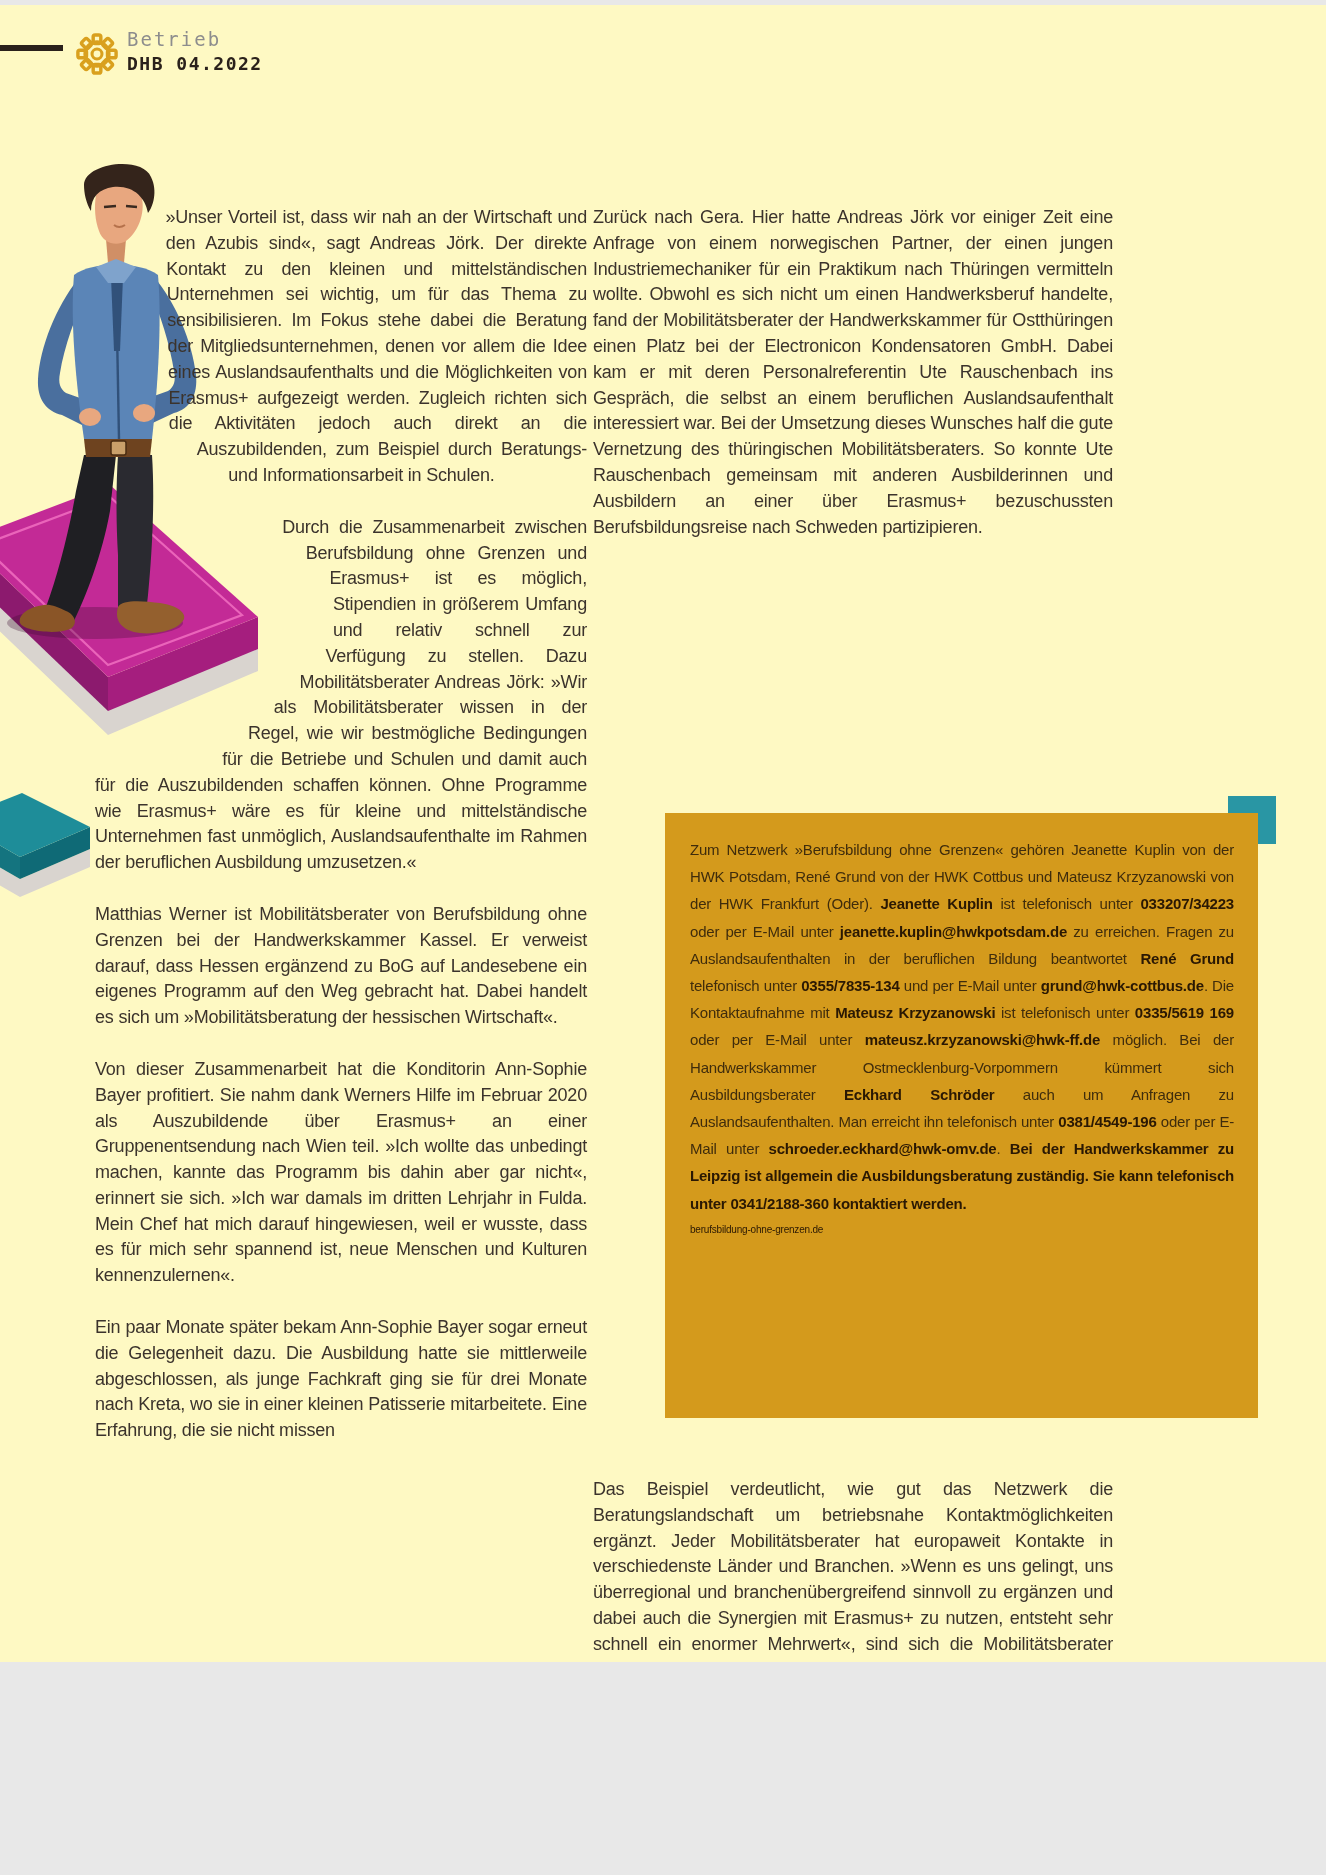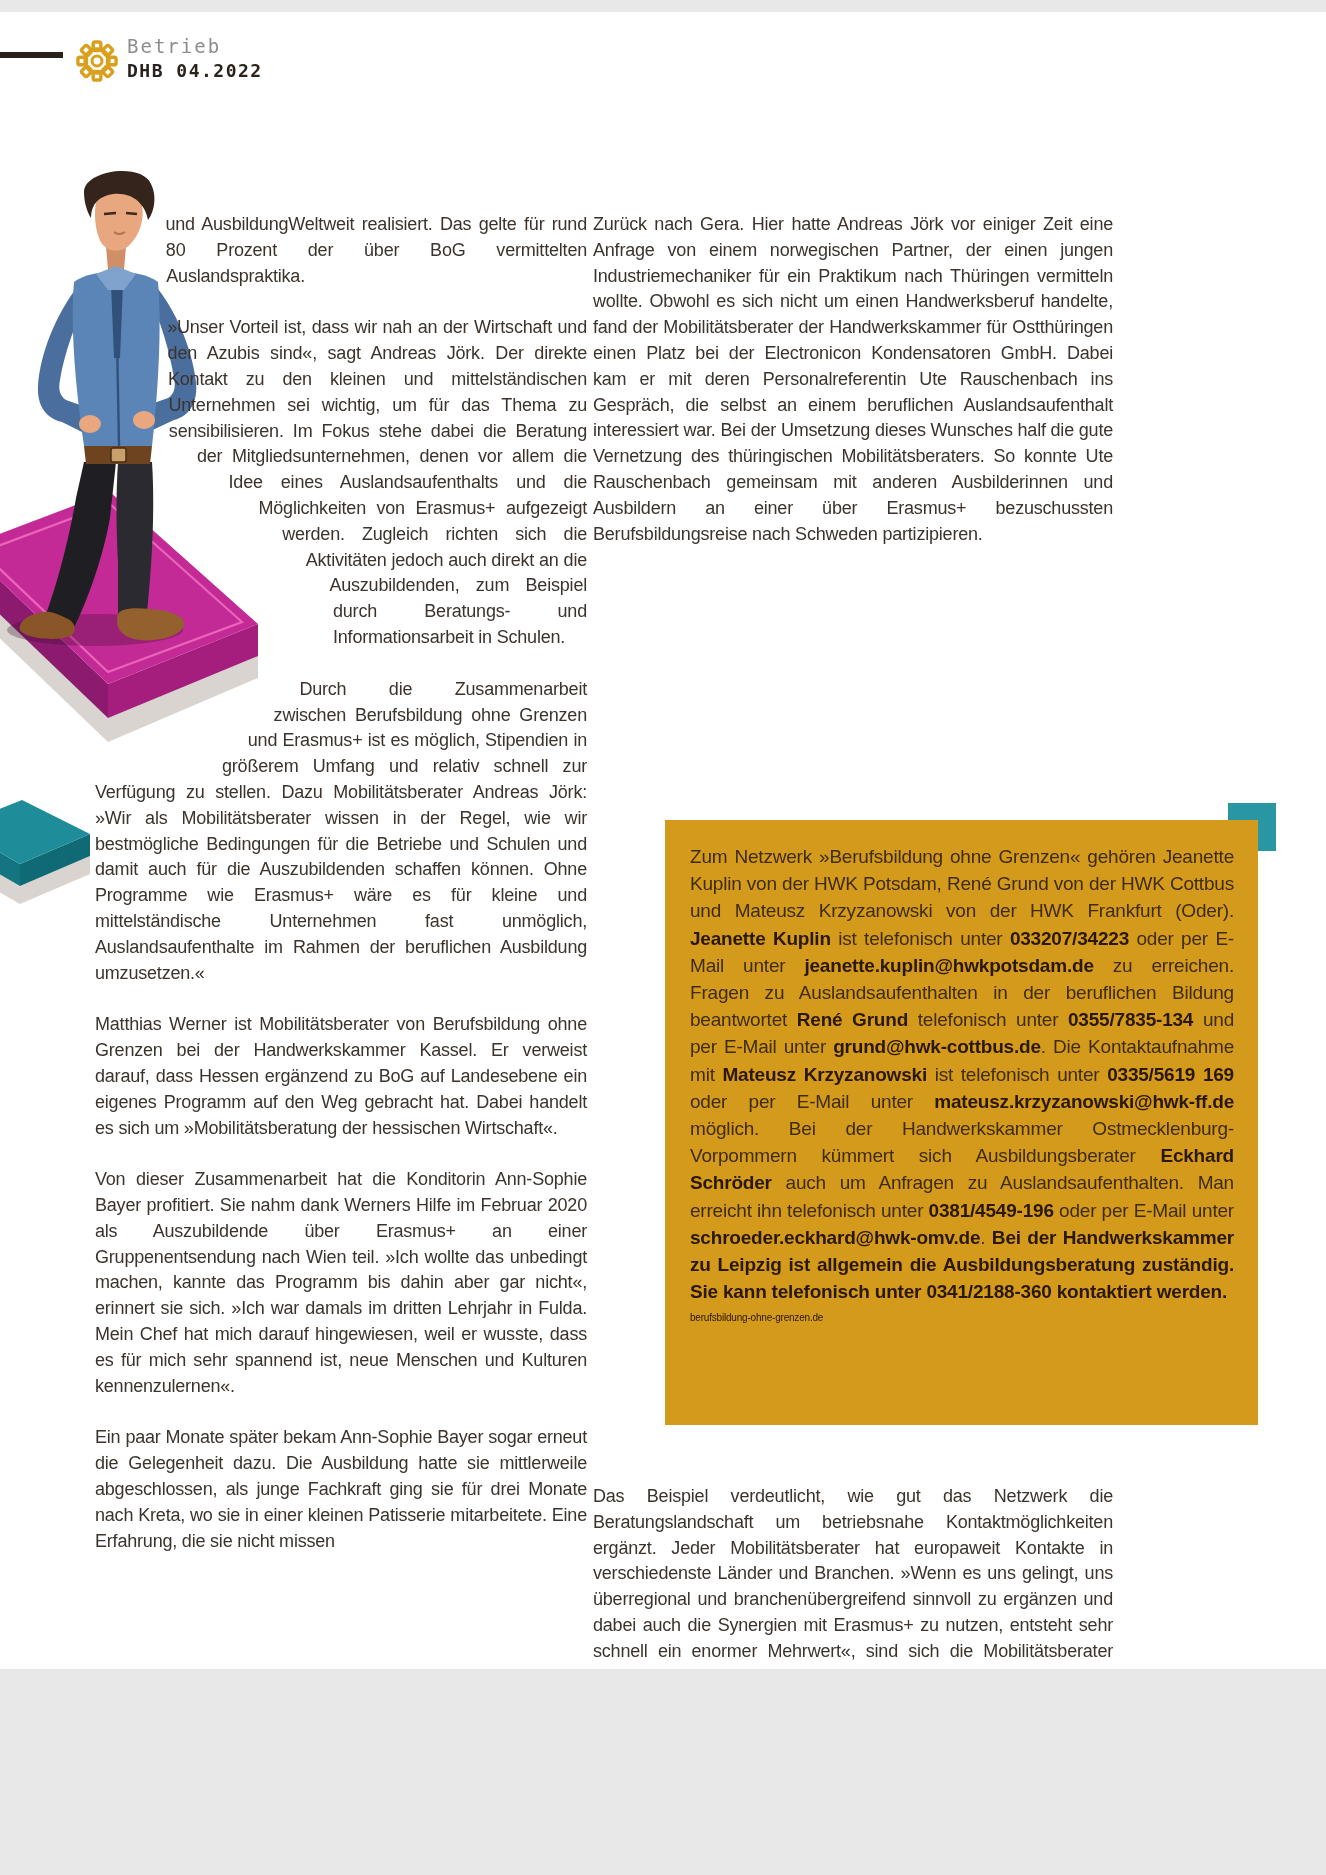--- a/index.html
+++ b/index.html
@@ -5,21 +5,21 @@
   :root{
     --accent-gold:#D9A01E; --infobox-bg:#D49A1C; --teal:#2996A4;
     --magenta:#C32A96; --magenta-dark:#8C1A6E; --magenta-mid:#A51E7E; --magenta-line:#EA64BA;
     --ink:#2A211B; --body:#3B332C; --gray:#8D8D8D; --slab-gray:#D9D4CF;
     --teal-step:#1E8D99; --teal-step-dark:#0F6A76; --teal-step-side:#14747F;
     --skin:#E8A77F; --skin-dark:#D08F66; --hair:#34241B;
     --shirt:#5B85B7; --shirt-dark:#4A6F9E; --collar:#7FA3CC; --navy:#31517A;
     --pants:#1F1F23; --pants-2:#2A2A30; --shoe:#8A5527; --shoe-2:#94602E; --belt:#6E431F;
   }
   html,body{margin:0;padding:0;background:#e8e8e8;}
-  .page{position:relative;width:1326px;height:1657px;background:#ffffff;margin:12px auto;
+  .page{position:relative;width:1326px;height:1657px;background:#fef9c3;margin:5px auto;
         font-family:"Liberation Sans",sans-serif;color:var(--body);overflow:hidden;}
 
   
   .topmark{position:absolute;left:0;top:40px;width:63px;height:6px;background:var(--ink);}
   .header{position:absolute;left:76px;top:24px;display:flex;align-items:flex-start;gap:9px;}
   .gear{width:42px;height:42px;margin-top:4px;}
   .head-text{display:flex;flex-direction:column;line-height:1.15;}
   .kicker{font-family:"DejaVu Sans Mono",monospace;font-size:19px;color:var(--gray);letter-spacing:2px;}
   .issue{font-family:"DejaVu Sans Mono",monospace;font-size:18px;font-weight:bold;color:var(--ink);letter-spacing:1.5px;margin-top:3px;}
 
@@ -35,21 +35,21 @@
 
   
   .illustration{position:absolute;left:0;top:150px;width:290px;height:760px;z-index:0;}
 
   
   .corner{position:absolute;left:1228px;top:791px;width:48px;height:48px;background:var(--teal);z-index:1;}
   .infobox{position:absolute;left:665px;top:808px;width:593px;height:605px;background:var(--infobox-bg);
     box-sizing:border-box;padding:23px 24px 0 25px;z-index:2;}
   .chip{display:inline-block;background:var(--teal);color:#ffffff;font-size:18px;letter-spacing:4px;
     padding:6px 12px 7px;margin:0 0 13px;}
-  .infobox-text{font-size:19px;line-height:27.2px;text-align:justify;color:#3F2C0C;letter-spacing:-0.2px;}
+  .infobox-text{font-size:15px;line-height:27.2px;text-align:justify;color:#3F2C0C;letter-spacing:-0.2px;}
   .infobox-text .b{font-weight:bold;color:#2A1803;}
   .infobox-link{margin-top:7px;font-weight:normal;font-size:10px;color:#2A1803;letter-spacing:-0.2px;}
 
   .closing{position:absolute;left:593px;top:1472px;width:520px;}
 
   
   .footer-left{position:absolute;left:83px;top:1832px;font-family:Liberation Sans, sans-serif;white-space:nowrap;}
   .footer-issue{font-size:14.5px;font-weight:bold;color:var(--ink);letter-spacing:0.5px;}
   .footer-section{font-size:14.5px;color:var(--gray);margin-left:16px;letter-spacing:1px;}
   .page-no{position:absolute;left:1215px;top:1826px;font-family:"DejaVu Sans Mono",monospace;white-space:nowrap;}
@@ -147,21 +147,20 @@
 
       <path d="M96,40 C96,26 134,24 141,40 C146,54 140,76 126,86 C116,92 103,88 99,76 C95,66 94,52 96,40 Z" style="fill:var(--skin)"></path>
       <path d="M84,30 C84,8 142,0 151,22 C158,36 153,52 148,58 C145,42 133,30 113,32 C99,34 91,42 91,56 C86,48 84,38 84,30 Z" style="fill:var(--hair)"></path>
       <path d="M104,52 L116,51 M126,51 L137,52" stroke="#3A2A20" stroke-width="2.4" fill="none"></path>
       <path d="M114,70 Q119,74 125,70" stroke="#B5714B" stroke-width="2" fill="none"></path>
     </g>
   </svg>
 
   <section class="col-left">
     <div class="illu-float"></div>
-    <p class="body">und AusbildungWeltweit realisiert. Das gelte für rund 80 Prozent der über BoG vermittelten Auslandspraktika.</p>
     <p class="body">»Unser Vorteil ist, dass wir nah an der Wirtschaft und den Azubis sind«, sagt Andreas Jörk. Der direkte Kontakt zu den kleinen und mittelständischen Unternehmen sei wichtig, um für das Thema zu sensibilisieren. Im Fokus stehe dabei die Beratung der Mitgliedsunternehmen, denen vor allem die Idee eines Auslandsaufenthalts und die Möglichkeiten von Erasmus+ aufgezeigt werden. Zugleich richten sich die Aktivitäten jedoch auch direkt an die Auszubildenden, zum Beispiel durch Beratungs- und Informationsarbeit in Schulen.</p>
     <p class="body">Durch die Zusammenarbeit zwischen Berufsbildung ohne Grenzen und Erasmus+ ist es möglich, Stipendien in größerem Umfang und relativ schnell zur Verfügung zu stellen. Dazu Mobilitätsberater Andreas Jörk: »Wir als Mobilitätsberater wissen in der Regel, wie wir bestmögliche Bedingungen für die Betriebe und Schulen und damit auch für die Auszubildenden schaffen können. Ohne Programme wie Erasmus+ wäre es für kleine und mittelständische Unternehmen fast unmöglich, Auslandsaufenthalte im Rahmen der beruflichen Ausbildung umzusetzen.«</p>
     <p class="body">Matthias Werner ist Mobilitätsberater von Berufsbildung ohne Grenzen bei der Handwerkskammer Kassel. Er verweist darauf, dass Hessen ergänzend zu BoG auf Landesebene ein eigenes Programm auf den Weg gebracht hat. Dabei handelt es sich um »Mobilitätsberatung der hessischen Wirtschaft«.</p>
     <p class="body">Von dieser Zusammenarbeit hat die Konditorin Ann-Sophie Bayer profitiert. Sie nahm dank Werners Hilfe im Februar 2020 als Auszubildende über Erasmus+ an einer Gruppenentsendung nach Wien teil. »Ich wollte das unbedingt machen, kannte das Programm bis dahin aber gar nicht«, erinnert sie sich. »Ich war damals im dritten Lehrjahr in Fulda. Mein Chef hat mich darauf hingewiesen, weil er wusste, dass es für mich sehr spannend ist, neue Menschen und Kulturen kennenzulernen«.</p>
     <p class="body">Ein paar Monate später bekam Ann-Sophie Bayer sogar erneut die Gelegenheit dazu. Die Ausbildung hatte sie mittlerweile abgeschlossen, als junge Fachkraft ging sie für drei Monate nach Kreta, wo sie in einer kleinen Patisserie mitarbeitete. Eine Erfahrung, die sie nicht missen</p>
   </section>
 
   <section class="col-right">
     <p class="body">Zurück nach Gera. Hier hatte Andreas Jörk vor einiger Zeit eine Anfrage von einem norwegischen Partner, der einen jungen Industriemechaniker für ein Praktikum nach Thüringen vermitteln wollte. Obwohl es sich nicht um einen Handwerksberuf handelte, fand der Mobilitätsberater der Handwerkskammer für Ostthüringen einen Platz bei der Electronicon Kondensatoren GmbH. Dabei kam er mit deren Personalreferentin Ute Rauschenbach ins Gespräch, die selbst an einem beruflichen Auslandsaufenthalt interessiert war. Bei der Umsetzung dieses Wunsches half die gute Vernetzung des thüringischen Mobilitätsberaters. So konnte Ute Rauschenbach gemeinsam mit anderen Ausbilderinnen und Ausbildern an einer über Erasmus+ bezuschussten Berufsbildungsreise nach Schweden partizipieren.</p>
   </section>

